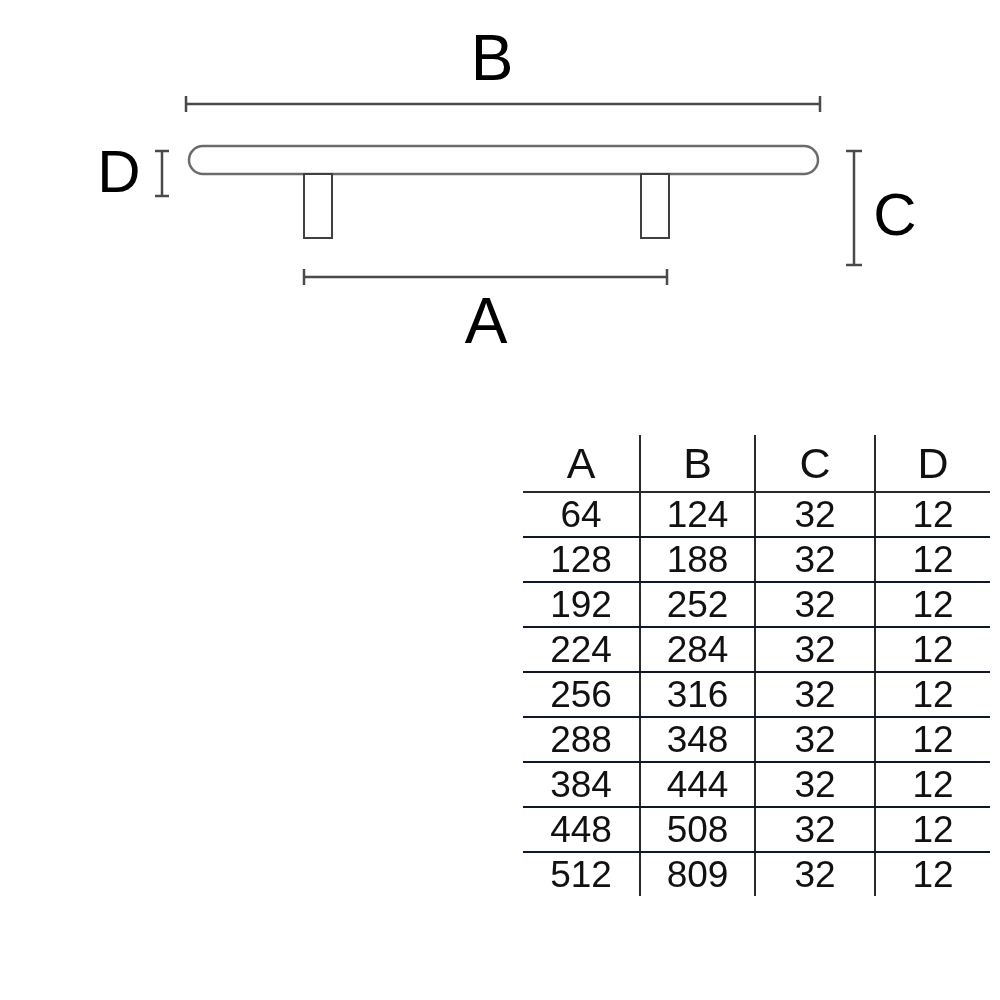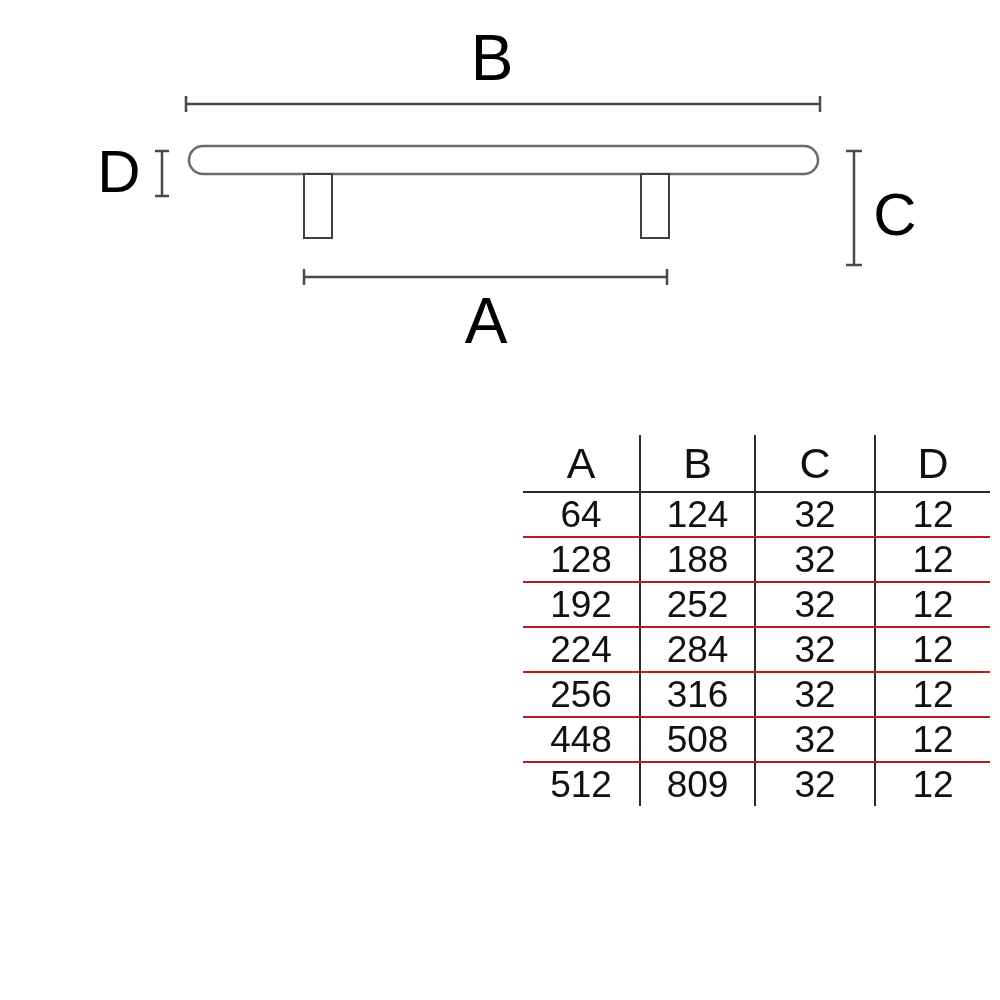--- a/index.html
+++ b/index.html
@@ -49,21 +49,21 @@
     font-size: 37px;
     text-align: center;
     vertical-align: middle;
     padding: 0;
   }
   .spec-table th + th,
   .spec-table td + td {
     border-left: 2px solid #2a2a2a;
   }
   .spec-table tbody tr:not(:last-child) td {
-    border-bottom: 2px solid #b91c1c;
+    border-bottom: 2px solid #0f172a;
   }
 </style>
 </head>
 <body>
 
 <div class="canvas">
 
   <svg class="drawing-svg" width="1000" height="420" viewBox="0 0 1000 420">
 
     <text class="dim-label" x="492" y="80" font-size="64" text-anchor="middle">B</text>
@@ -144,20 +144,32 @@
         <td>32</td>
         <td>12</td>
       </tr>
       <tr>
         <td>256</td>
         <td>316</td>
         <td>32</td>
         <td>12</td>
       </tr>
       <tr>
+        <td>288</td>
+        <td>348</td>
+        <td>32</td>
+        <td>12</td>
+      </tr>
+      <tr>
+        <td>384</td>
+        <td>444</td>
+        <td>32</td>
+        <td>12</td>
+      </tr>
+      <tr>
         <td>448</td>
         <td>508</td>
         <td>32</td>
         <td>12</td>
       </tr>
       <tr>
         <td>512</td>
         <td>809</td>
         <td>32</td>
         <td>12</td>

